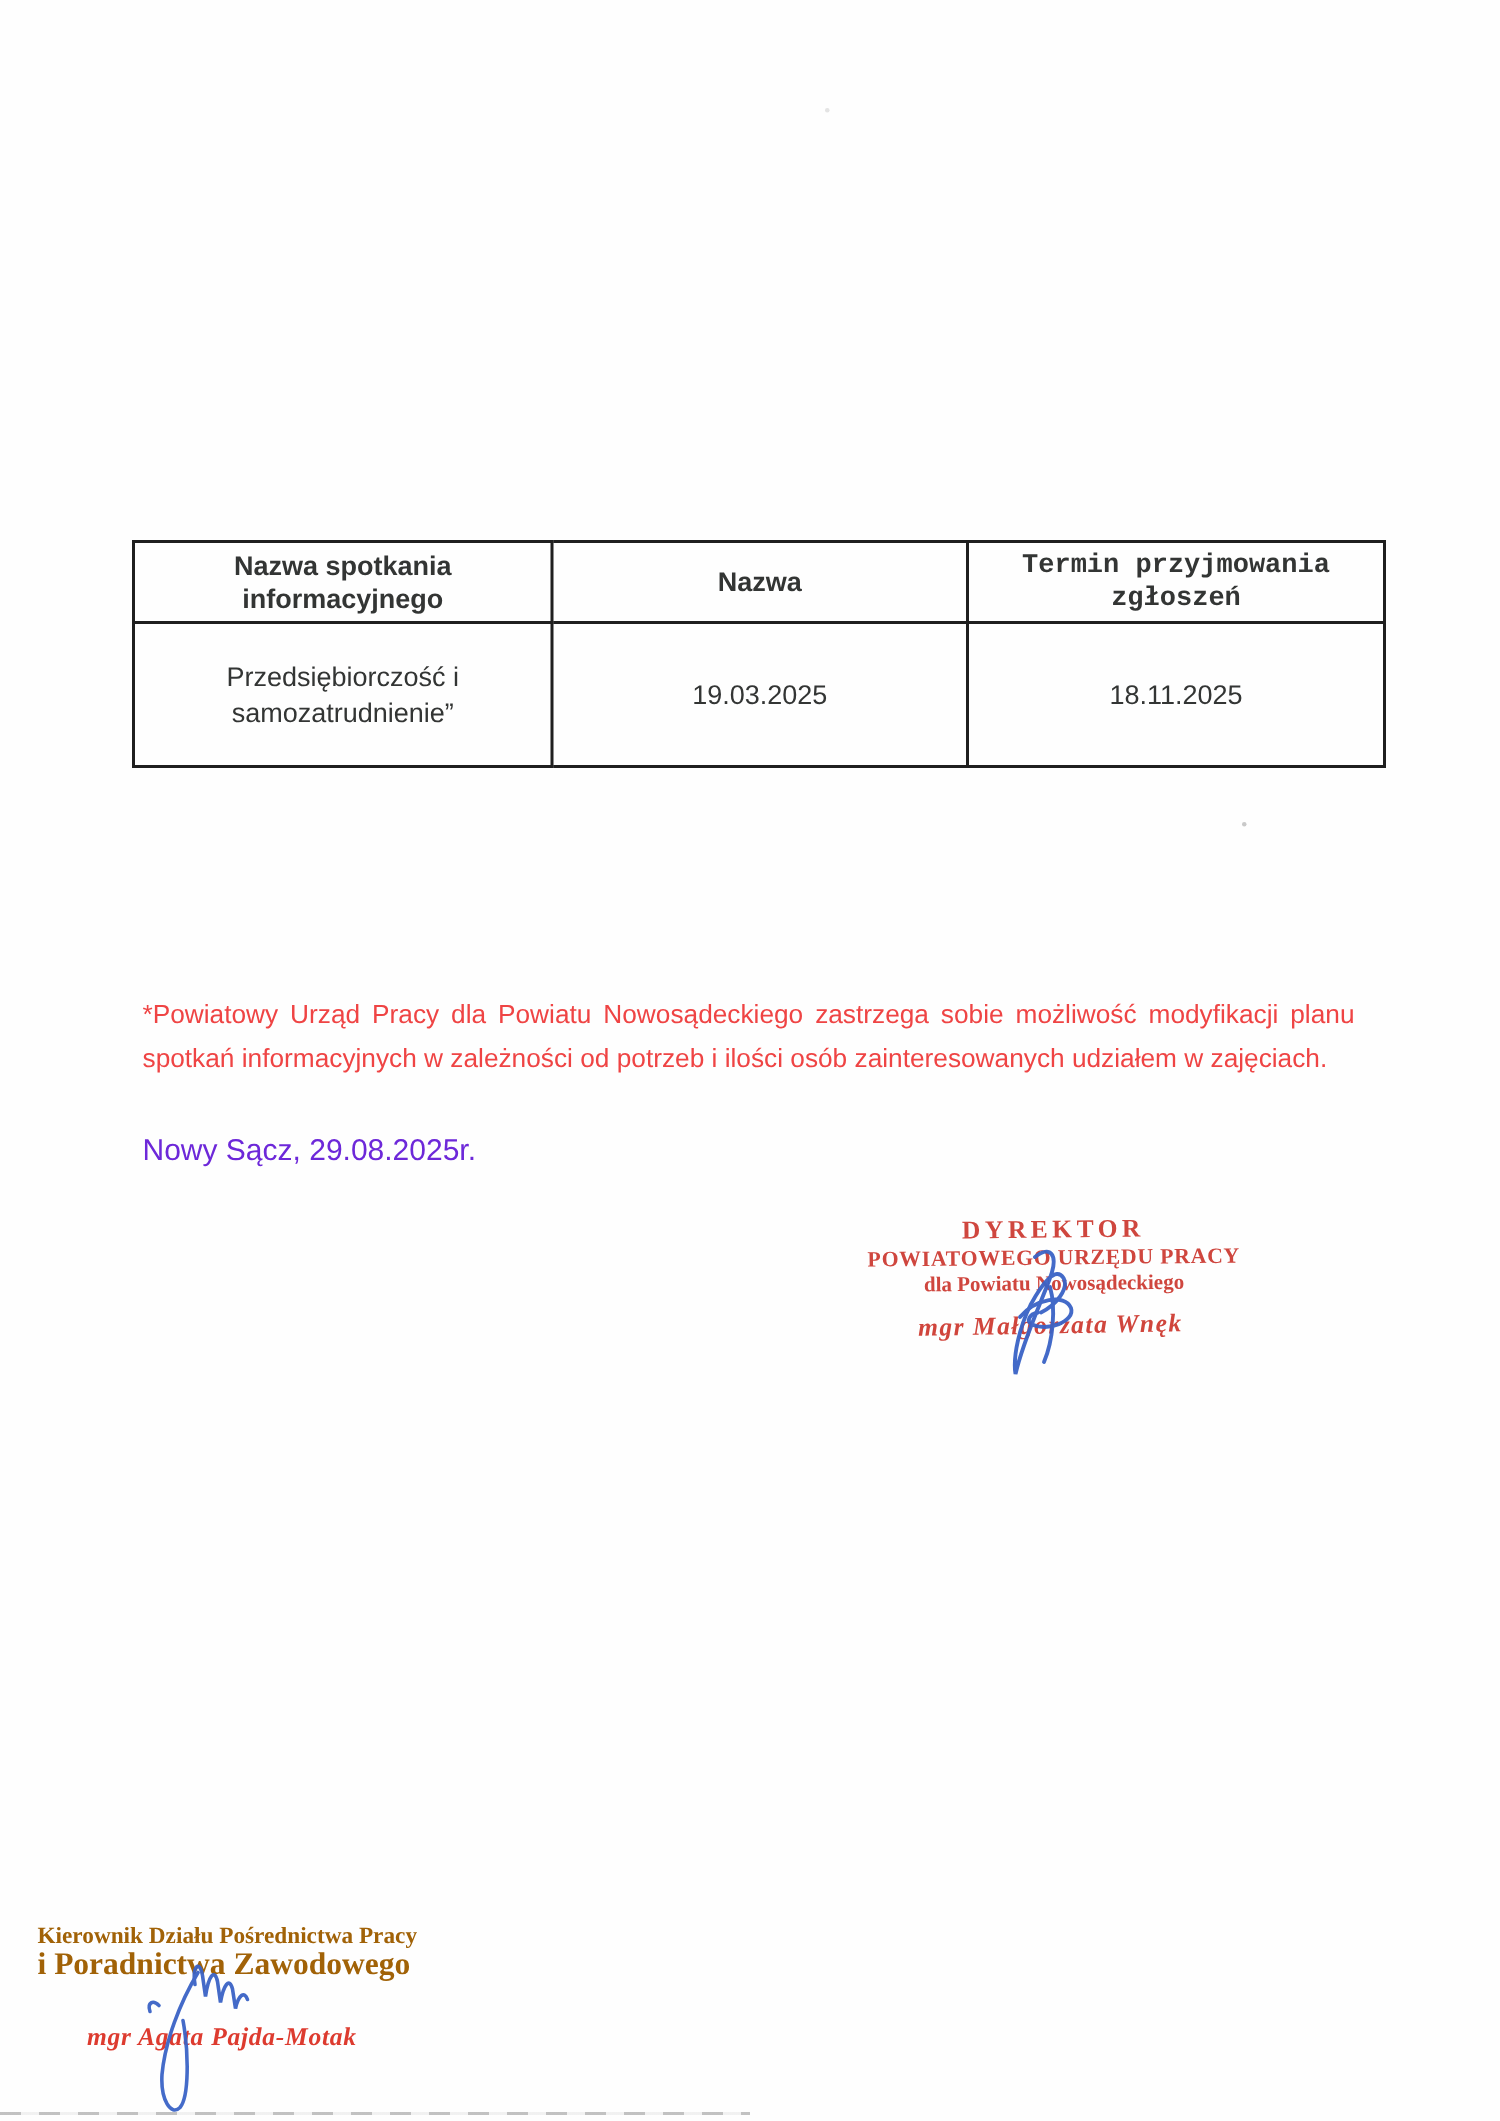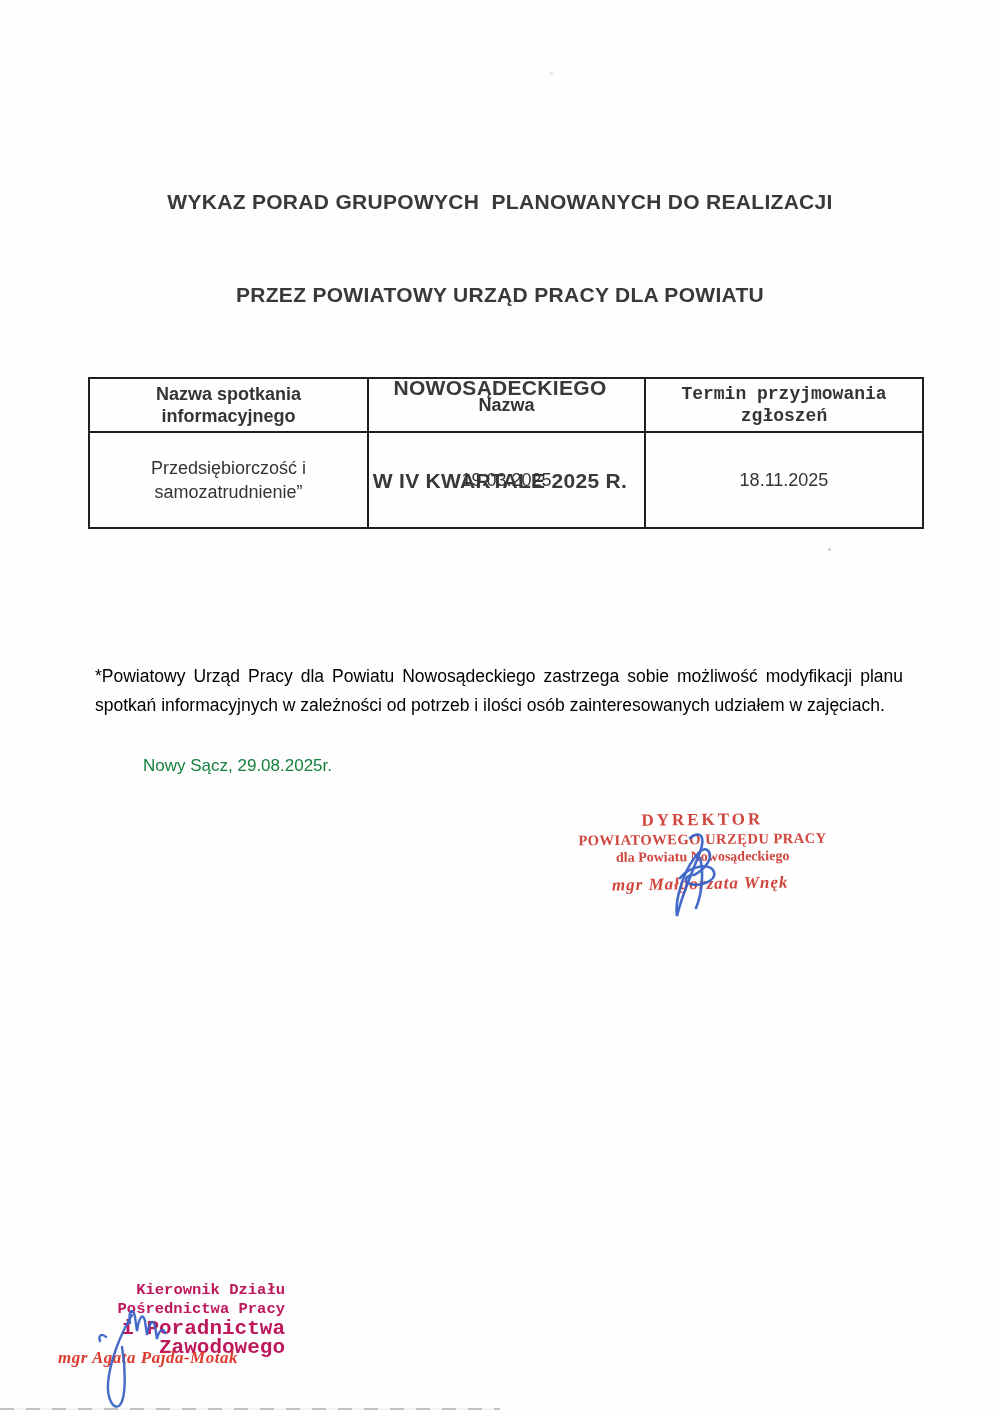--- a/index.html
+++ b/index.html
@@ -20,21 +20,21 @@
     font-weight:bold;
     font-size:21px;
     line-height:31px;
     color:#373a39;
     letter-spacing:0.3px;
     white-space:pre-wrap;
   }
 
   
   .info-table{
-    position:absolute;left:88px;top:377px;
+    position:absolute;left:88px;top:360px;
     width:768px;
     border-collapse:collapse;
     table-layout:fixed;
     padding-left:12px;
   }
   .info-table th,.info-table td{
     border:2.5px solid #1f1f1f;
     text-align:center;
     vertical-align:middle;
     color:#333534;
@@ -54,27 +54,26 @@
   .col-name{width:257px;}
   .col-termin{width:255px;}
   .col-zglo{width:256px;font-family:Liberation Mono, monospace;}
 
   
   .footnote{
     position:absolute;left:95px;top:644px;width:808px;
     font-size:17.5px;
     line-height:29px;
     text-align:justify;
-    color:#000000;
+    color:#ef4444;
   }
   .dateline{
     position:absolute;left:95px;top:756px;
-    font-size:17px;
-    color:#15803d;
-    margin-left:48px;
+    font-size:20px;
+    color:#6d28d9;
   }
 
   
   .director-stamp{
     position:absolute;left:575px;top:810px;width:255px;
     text-align:center;
     font-family:"Liberation Serif", serif;
     font-weight:bold;
     color:#cf463e;
     transform:rotate(-0.6deg);
@@ -90,24 +89,24 @@
     color:#d0453c;
     letter-spacing:1px;
     transform:rotate(-1deg);
     white-space:nowrap;
   }
   .director-signature{position:absolute;left:660px;top:828px;z-index:3;}
 
   
   .kierownik-stamp{
     position:absolute;left:25px;top:1281px;width:260px;
-    text-align:right;
-    font-family:Liberation Mono, monospace;
+    text-align:left;
+    font-family:Liberation Serif, serif;
     font-weight:bold;
-    color:#be185d;
+    color:#a16207;
   }
   .kierownik-stamp .l1{font-size:15.5px;line-height:19px;}
   .kierownik-stamp .l2{font-size:21px;line-height:19px;}
   .kierownik-signame{
     position:absolute;left:58px;top:1348px;
     font-family:"Liberation Serif", serif;
     font-style:italic;font-weight:bold;
     font-size:17px;
     color:#dd3b2f;
     letter-spacing:0.5px;
@@ -120,26 +119,20 @@
     position:absolute;left:0;top:1408px;width:500px;height:2px;
     background:repeating-linear-gradient(90deg,rgba(120,120,120,0.45) 0 14px,rgba(190,190,190,0.2) 14px 26px);
   }
   .speck{position:absolute;width:3px;height:3px;border-radius:50%;background:#c9c9c9;}
 </style>
 </head>
 <body>
 
 <div class="page">
 
-  <div class="title-block">
-    <div>WYKAZ PORAD GRUPOWYCH  PLANOWANYCH DO REALIZACJI</div>
-    <div>PRZEZ POWIATOWY URZĄD PRACY DLA POWIATU</div>
-    <div>NOWOSĄDECKIEGO</div>
-    <div>W IV KWARTALE 2025 R.</div>
-  </div>
 
   <table class="info-table">
     <thead>
       <tr>
         <th class="col-name">Nazwa spotkania informacyjnego</th>
         <th class="col-termin">Nazwa</th>
         <th class="col-zglo">Termin przyjmowania zgłoszeń</th>
       </tr>
     </thead>
     <tbody>

